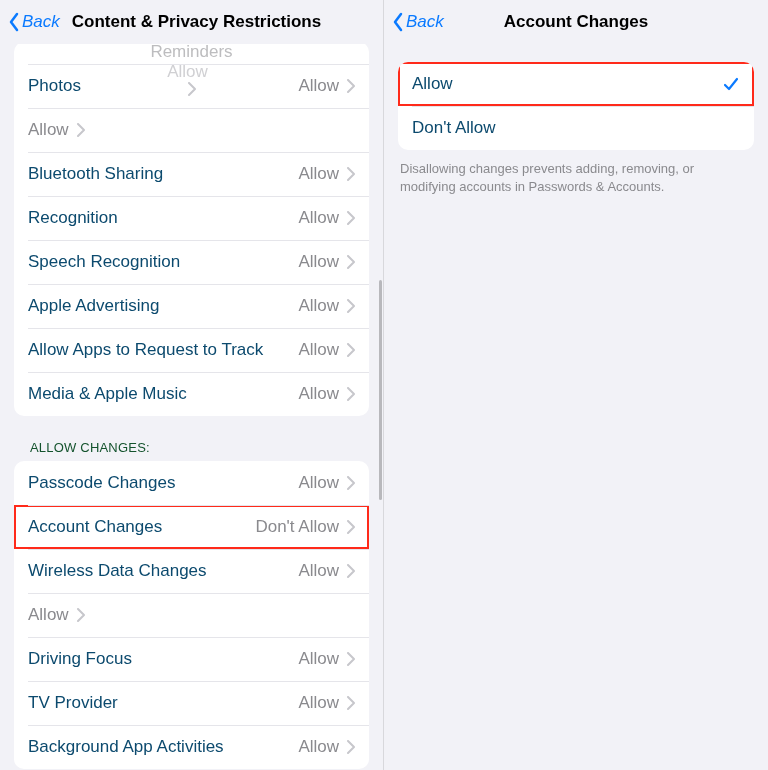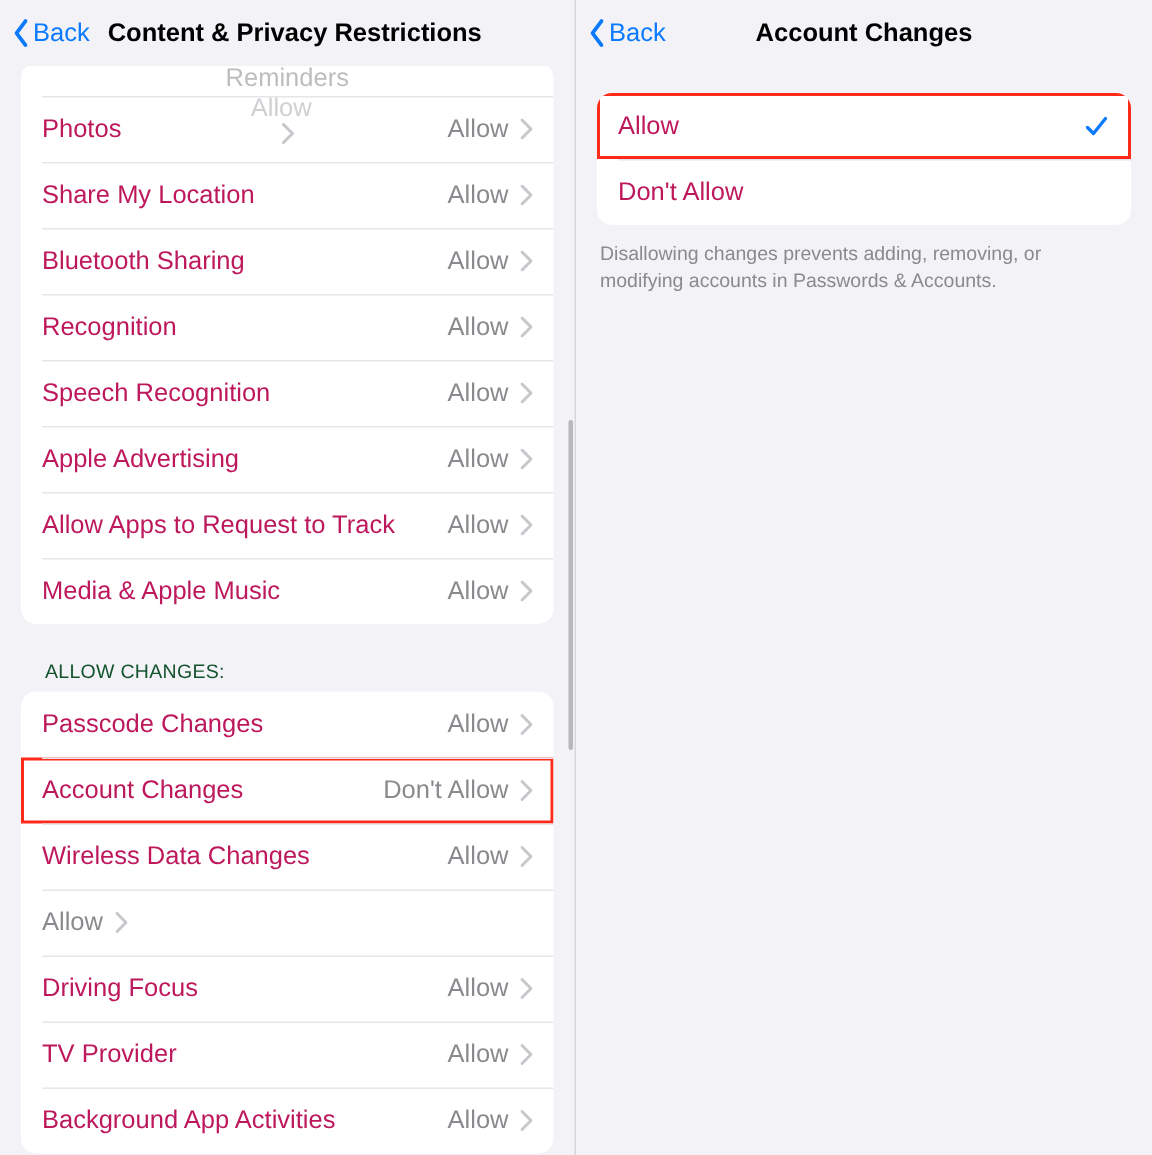--- a/index.html
+++ b/index.html
@@ -2,31 +2,31 @@
 <html><head>
 <meta charset="utf-8">
 <style>
   * { box-sizing: border-box; margin: 0; padding: 0; }
   html, body { width: 768px; height: 770px; font-family: -apple-system, "Helvetica Neue", Arial, sans-serif; background: #f2f2f7; overflow: hidden; }
   .screen { display: flex; width: 100%; height: 100%; }
   .pane { position: relative; height: 100%; background: #f2f2f7; }
   .pane.left { width: 384px; border-right: 1px solid #d8d8dc; }
   .pane.right { width: 384px; }
   .navbar { height: 44px; display: flex; align-items: center; padding: 0 8px; position: relative; }
-  .back-btn { display: flex; align-items: center; color: #0a7aff; font-size: 17px; cursor: pointer; z-index: 2; }
+  .back-btn { display: flex; align-items: center; color: #0a7aff; font-size: 17px; cursor: pointer; z-index: 2; font-style: italic; }
   .back-btn .chev { width: 12px; height: 20px; display: inline-flex; align-items: center; justify-content: center; margin-right: 2px; }
   .nav-title { position: absolute; left: 0; right: 0; text-align: center; font-size: 17px; font-weight: 600; color: #000; pointer-events: none; }
   .pane.left .nav-title { position: static; text-align: left; margin-left: 12px; pointer-events: auto; }
   .scroll { height: calc(100% - 44px); overflow: hidden; }
   .group { margin: 0 14px; background: #fff; border-radius: 10px; overflow: hidden; }
   .group.first { margin-top: -2px; }
   .group-header { margin: 24px 30px 6px; font-size: 13px; color: #14532d; letter-spacing: 0.2px; }
   .row { display: flex; align-items: center; height: 44px; padding: 0 14px; position: relative; cursor: pointer; }
   .row + .row::before { content: ""; position: absolute; top: 0; left: 14px; right: 0; height: 1px; background: #e5e5ea; }
-  .row .label { flex: 1; font-size: 17px; color: #be185d; }
+  .row .label { flex: 1; font-size: 17px; color: #0c4a6e; }
   .row .value { font-size: 17px; color: #8a8a8e; margin-right: 8px; }
   .row .chevron { width: 8px; height: 14px; color: #c7c7cc; display: flex; align-items: center; }
   .row .check { width: 18px; height: 18px; color: #0a7aff; display: flex; align-items: center; justify-content: center; }
   .row.cutoff .label { color: #bdbdbf; }
   .row.cutoff .value { color: #d0d0d3; }
   .highlight { outline: 2px solid #ff2a1a; outline-offset: -2px; }
   .right .group { margin-top: 18px; }
   .footer-note { margin: 10px 16px 0; font-size: 13px; color: #8a8a8e; line-height: 1.35; }
   .left-scrollbar { position: absolute; top: 280px; right: 1px; width: 3px; height: 220px; background: #b8b8bc; border-radius: 2px; }
   svg { display: block; }
@@ -63,21 +63,20 @@
           <div class="row">
             <span class="label">Photos</span>
             <span class="value">Allow</span>
             <span class="chevron">
               <svg viewBox="0 0 8 14" width="8" height="14">
                 <polyline points="1,1 7,7 1,13" fill="none" stroke="#c7c7cc" stroke-width="2" stroke-linecap="round" stroke-linejoin="round"></polyline>
               </svg>
             </span>
           </div>
           <div class="row">
-            <span class="label">Share My Location</span>
             <span class="value">Allow</span>
             <span class="chevron">
               <svg viewBox="0 0 8 14" width="8" height="14">
                 <polyline points="1,1 7,7 1,13" fill="none" stroke="#c7c7cc" stroke-width="2" stroke-linecap="round" stroke-linejoin="round"></polyline>
               </svg>
             </span>
           </div>
           <div class="row">
             <span class="label">Bluetooth Sharing</span>
             <span class="value">Allow</span>

